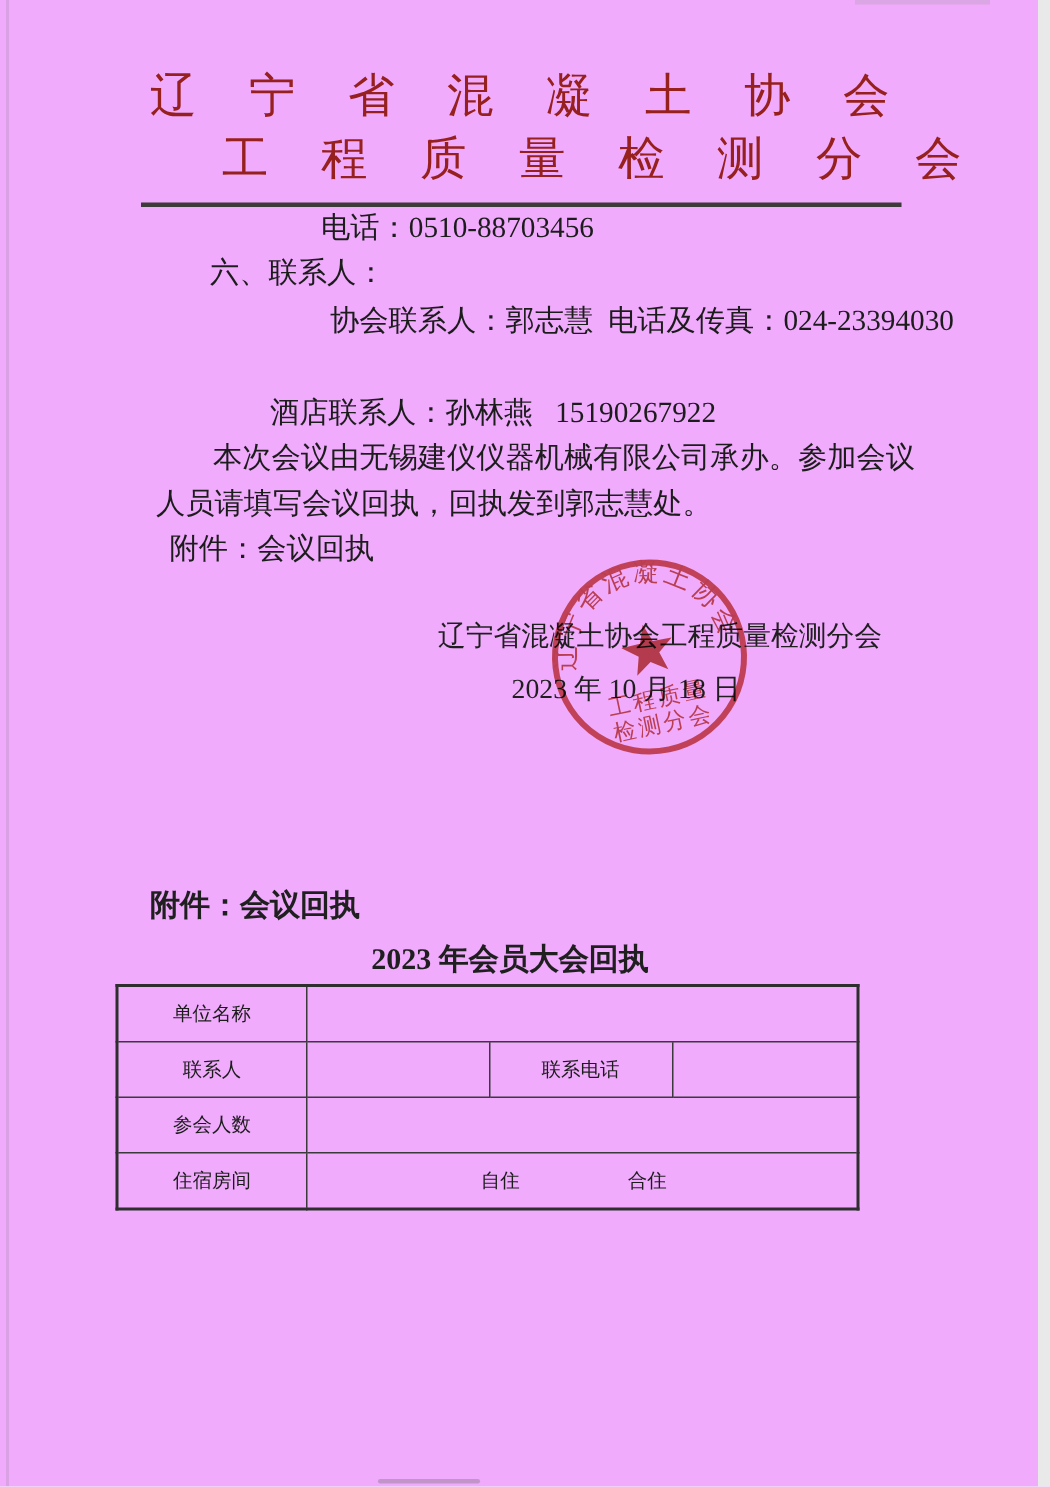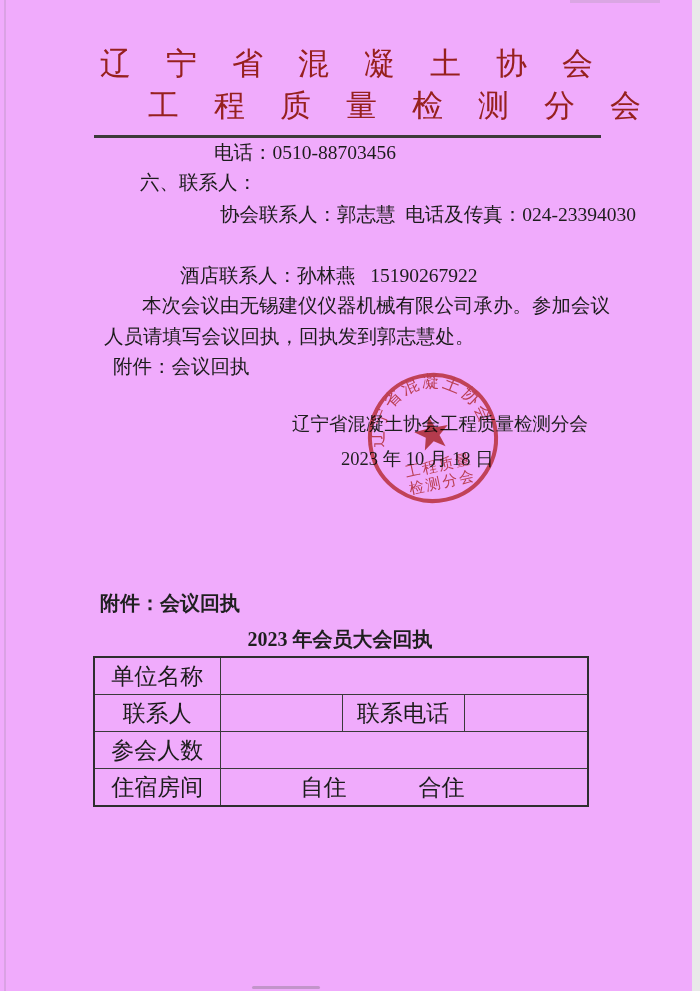--- a/index.html
+++ b/index.html
@@ -49,41 +49,41 @@
   .stamp{
     position:absolute;left:363px;top:368px;width:140px;height:140px;
     mix-blend-mode:multiply;
   }
 
   
   .attach-label{position:absolute;left:100px;top:590px;font-size:20px;font-weight:700;white-space:pre;}
   .table-title{position:absolute;left:93px;top:626px;width:494px;text-align:center;font-size:20px;font-weight:600;white-space:pre;}
 
   table.reply{
-    position:absolute;left:93px;top:656px;
+    position:absolute;left:77px;top:656px;
     width:494px;
     border-collapse:collapse;
     table-layout:fixed;
-    font-size:23px;
+    font-size:13px;
   }
   table.reply td{
     border:1.4px solid #3a3a3a;
     height:36px;
     text-align:center;
     vertical-align:middle;
     padding:0;
     font-weight:500;
     color:#1c1c1c;
   }
   table.reply{border:2.2px solid #2e2e2e;}
   table.reply td.blank{background:transparent;}
   .lodging-cell{text-align:left !important;}
   .lodging-inner{
     display:flex;align-items:center;
-    padding-left:80px;gap:72px;
+    padding-left:116px;gap:72px;
     font-weight:500;
   }
 </style>
 </head>
 <body>
 
 <div class="page">
 
   <div class="edge-line"></div>
   <div class="top-streak"></div>

